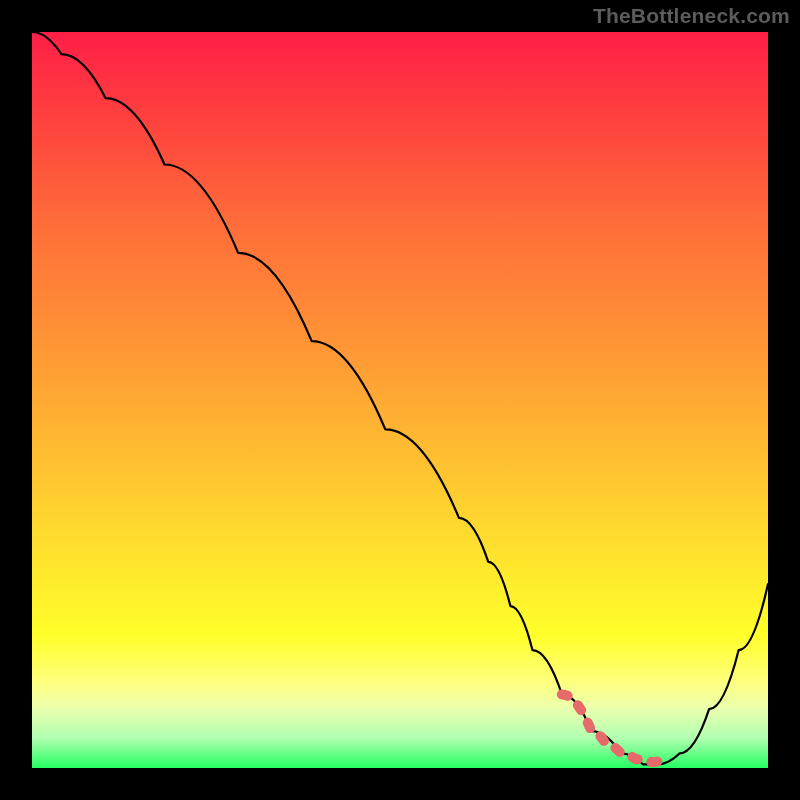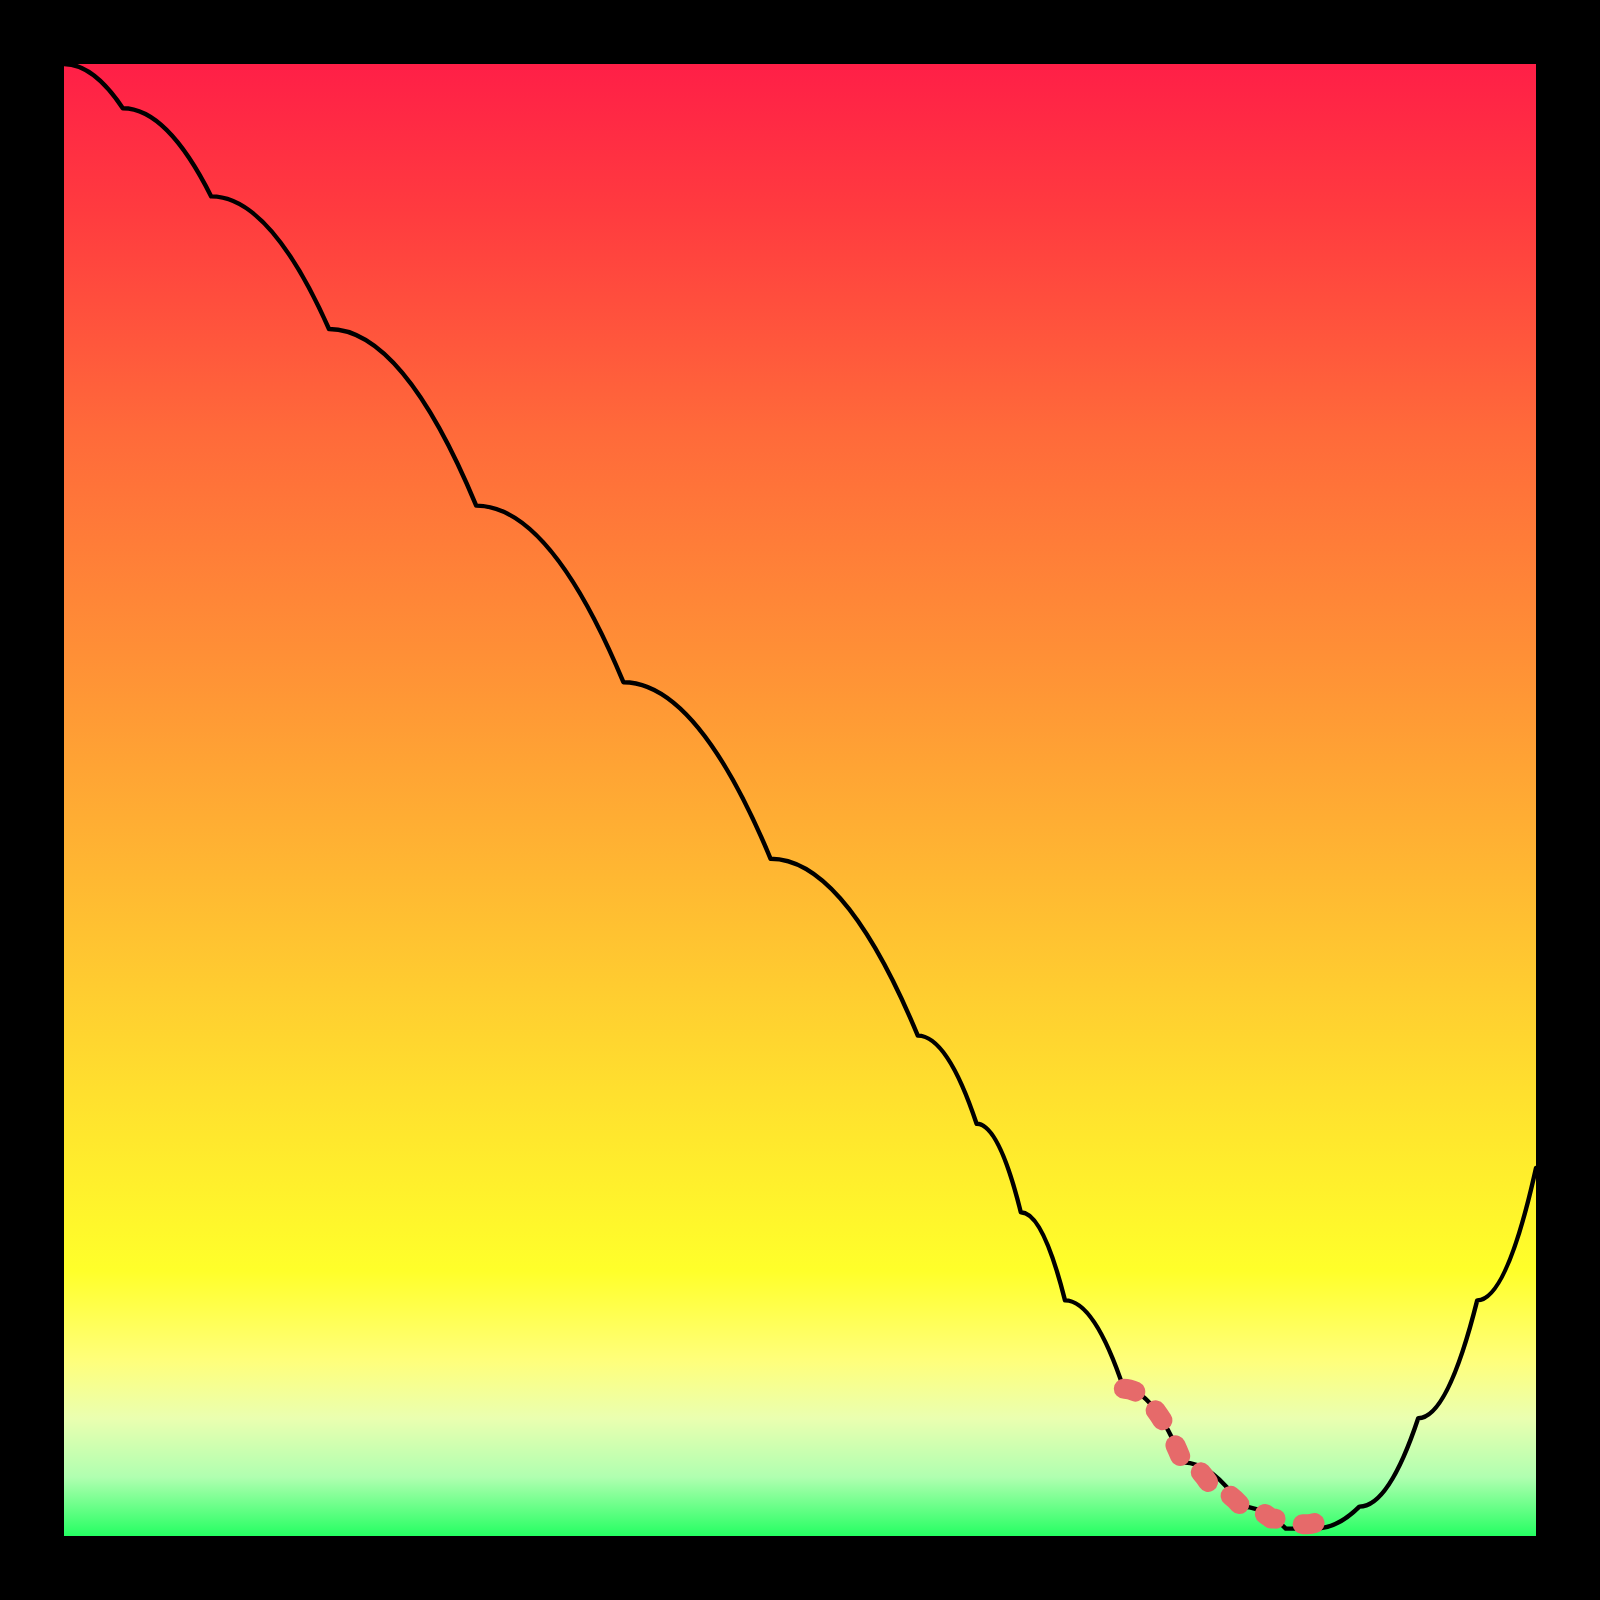--- a/index.html
+++ b/index.html
@@ -59,20 +59,21 @@
     left: 0;
     top: 0;
     width: 100%;
     height: 100%;
   }
 </style>
 </head>
 <body>
 
 <div class="container">
+  <div class="watermark">TheBottleneck.com</div>
 
   <div class="plot-area">
     <div class="gradient-bg"></div>
 
     <svg class="curve" viewBox="0 0 736 736" preserveAspectRatio="none">
       <path id="main-curve" fill="none" stroke="#000000" stroke-width="2.2" stroke-linecap="round" stroke-linejoin="round" d="M 0.0 0.0 Q 14.7 0.0 29.4 22.1 Q 51.5 22.1 73.6 66.2 Q 103.0 66.2 132.5 132.5 Q 169.3 132.5 206.1 220.8 Q 242.9 220.8 279.7 309.1 Q 316.5 309.1 353.3 397.4 Q 390.1 397.4 426.9 485.8 Q 441.6 485.8 456.3 529.9 Q 467.4 529.9 478.4 574.1 Q 489.4 574.1 500.5 618.2 Q 515.2 618.2 529.9 662.4 Q 544.6 662.4 559.4 699.2 Q 574.1 699.2 588.8 721.3 Q 599.8 721.3 610.9 732.3 Q 618.2 732.3 625.6 732.3 Q 636.6 732.3 647.7 721.3 Q 662.4 721.3 677.1 677.1 Q 691.8 677.1 706.6 618.2 Q 721.3 618.2 736.0 552.0"></path>
       <path id="highlight-curve" fill="none" stroke="#e66a6a" stroke-width="10" stroke-linecap="round" stroke-linejoin="round" stroke-dasharray="6 14" d="M 529.9 662.4 Q 544.6 662.4 559.4 699.2 Q 566.7 699.2 574.1 712.4 Q 581.4 712.4 588.8 721.3 Q 596.2 721.3 603.5 727.2 Q 609.0 727.2 614.6 730.1 Q 618.2 730.1 621.9 730.1 Q 627.4 730.1 633.0 724.2"></path>
     </svg>
   </div>
 </div>

